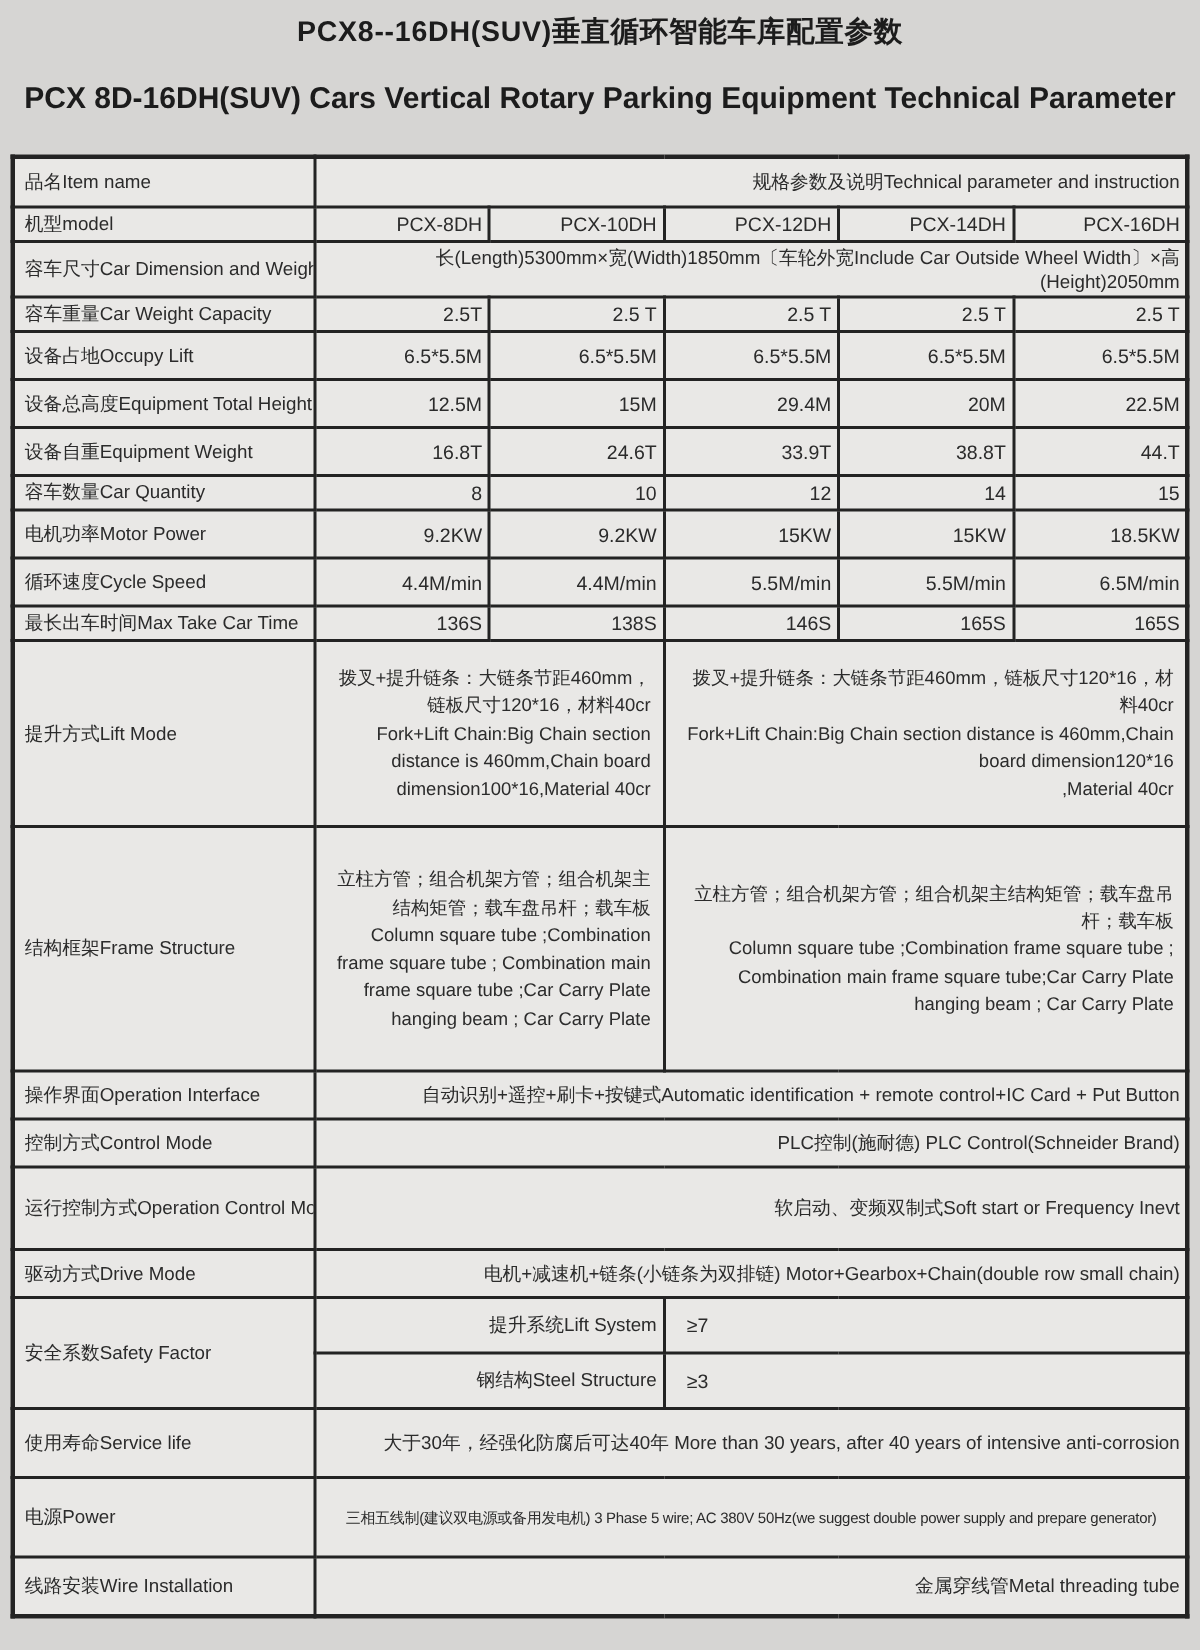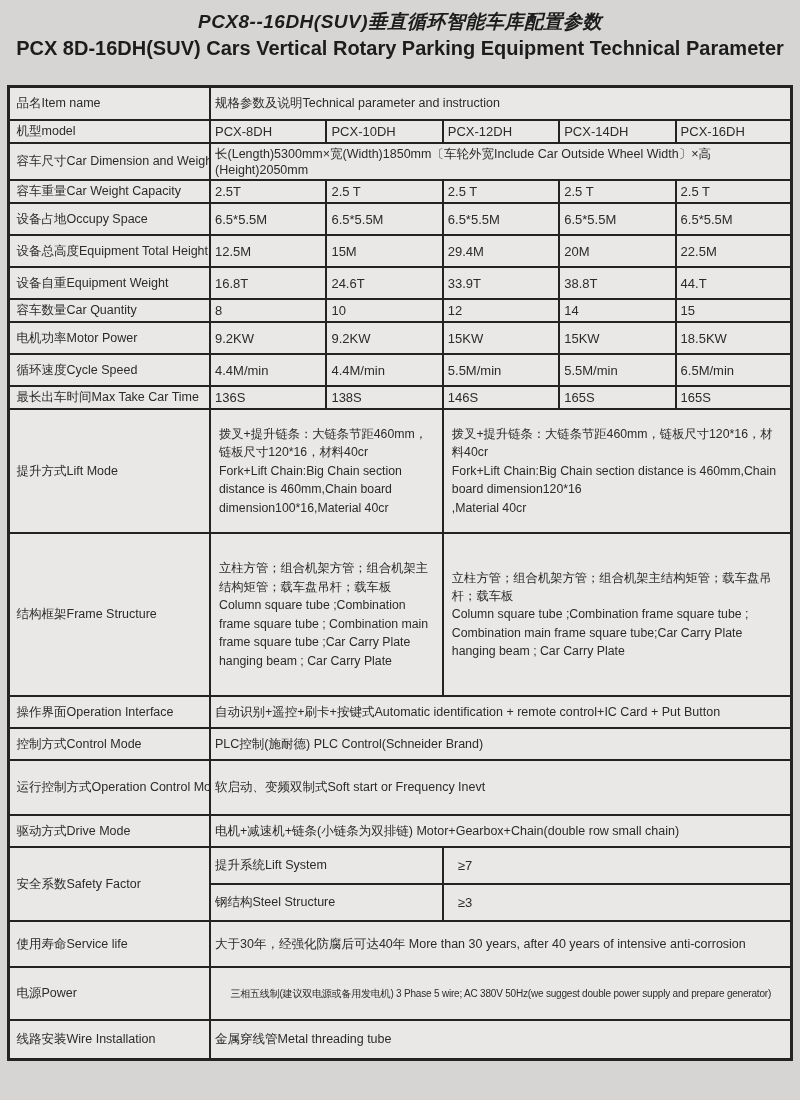--- a/index.html
+++ b/index.html
@@ -13,24 +13,23 @@
   body{
     background:var(--page-bg);
     font-family:"Liberation Sans","DejaVu Sans",sans-serif;
     color:var(--text);
     width:800px;height:1100px;overflow:hidden;
   }
   .titles{padding-top:9px;text-align:center;}
   .title-cn{
     font-size:19px;font-weight:bold;letter-spacing:0.5px;color:#1c1c1c;
     line-height:1.35;
-    font-style:italic;
   }
   .title-en{
-    font-size:20px;font-weight:bold;color:#1c1c1c;line-height:1.3;margin-top:0;
+    font-size:20px;font-weight:bold;color:#1c1c1c;line-height:1.3;margin-top:18px;
   }
   table.spec{
     border-collapse:collapse;
     margin:24px auto 0 auto;
     width:784px;
     table-layout:fixed;
     background:var(--cell-bg);
     border:3px solid var(--border);
   }
   td{
@@ -41,24 +40,24 @@
     vertical-align:middle;
     overflow:hidden;
   }
   td.label{
     text-align:left;
     padding-left:7px;
     padding-right:3px;
     white-space:nowrap;
     font-size:12.5px;
   }
-  td.center{text-align:left;}
-  td.val{text-align:left;font-size:13px;}
+  td.center{text-align:right;}
+  td.val{text-align:right;font-size:13px;}
   td.longtext{
-    text-align:left;
+    text-align:right;
     white-space:pre-line;
     line-height:1.5;
     padding:6px 8px;
     font-size:12.3px;
     vertical-align:middle;
   }
   td.geval{
     text-align:left;
     padding-left:14px;
     font-size:13px;
@@ -117,21 +116,21 @@
   <tr class="h31">
     <td class="label">容车重量Car Weight Capacity</td>
     <td class="val">2.5T</td>
     <td class="val">2.5 T</td>
     <td class="val">2.5 T</td>
     <td class="val">2.5 T</td>
     <td class="val">2.5 T</td>
   </tr>
 
   <tr class="h32">
-    <td class="label">设备占地Occupy Space</td>
+    <td class="label">设备占地Occupy Lift</td>
     <td class="val">6.5*5.5M</td>
     <td class="val">6.5*5.5M</td>
     <td class="val">6.5*5.5M</td>
     <td class="val">6.5*5.5M</td>
     <td class="val">6.5*5.5M</td>
   </tr>
 
   <tr class="h32">
     <td class="label">设备总高度Equipment Total Height</td>
     <td class="val">12.5M</td>

